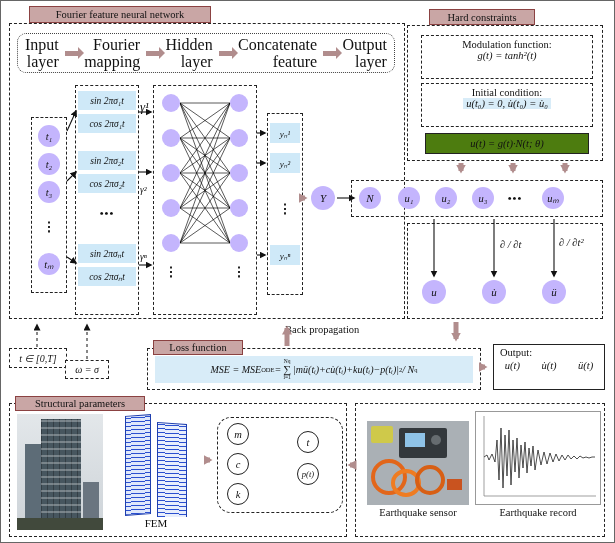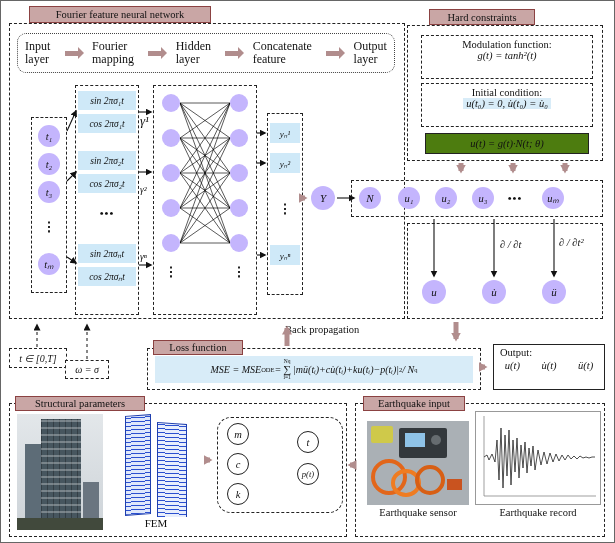--- a/index.html
+++ b/index.html
@@ -15,21 +15,21 @@
   .circ{border-radius:50%;background:#c4b5fd;display:flex;align-items:center;justify-content:center;
         font-style:italic;font-size:10.5px;z-index:4;}
   .wcirc{border-radius:50%;background:#fff;border:1px solid #222;display:flex;align-items:center;
          justify-content:center;font-style:italic;font-size:10.5px;z-index:4;}
   .vdots{display:flex;align-items:center;justify-content:center;font-weight:bold;font-size:13px;z-index:4;}
   .hdots{display:flex;align-items:center;justify-content:center;font-weight:bold;font-size:11px;letter-spacing:1px;z-index:4;}
   .lbl{font-size:10.5px;white-space:nowrap;}
   .math{font-style:italic;}
   svg.layer{position:absolute;left:0;top:0;z-index:2;}
   .pipe{display:flex;align-items:center;justify-content:space-between;padding:1px 7px;z-index:4;}
-  .stage{white-space:pre-line;text-align:left;font-size:12px;line-height:1.08;}
+  .stage{white-space:pre-line;text-align:right;font-size:16px;line-height:1.08;}
   .farrow{width:14px;height:5px;background:#b18d8d;position:relative;flex:0 0 auto;margin:0 1px 0 2px;}
   .farrow::after{content:"";position:absolute;left:13px;top:-3.5px;width:0;height:0;
                  border-left:6px solid #b18d8d;border-top:6.5px solid transparent;border-bottom:6.5px solid transparent;}
   .hl{background:#d8ecf8;padding:0 3px;}
   sub.f{font-size:6.5px;} sup.f{font-size:6.5px;}
 </style>
 </head>
 <body>
 
 <div id="canvas">
@@ -135,21 +135,21 @@
 
   <div class="abs dash" style="left:74px;top:84px;width:64px;height:230px;"></div>
   <div class="abs bbox" style="left:77px;top:90px;width:58px;height:19px;">sin 2πσ₁t</div>
   <div class="abs bbox" style="left:77px;top:113px;width:58px;height:19px;">cos 2πσ₁t</div>
   <div class="abs bbox" style="left:77px;top:150px;width:58px;height:19px;">sin 2πσ₂t</div>
   <div class="abs bbox" style="left:77px;top:173px;width:58px;height:19px;">cos 2πσ₂t</div>
   <div class="abs hdots" style="left:77px;top:202px;width:58px;height:20px;">•••</div>
   <div class="abs bbox" style="left:77px;top:243px;width:58px;height:19px;">sin 2πσₙt</div>
   <div class="abs bbox" style="left:77px;top:266px;width:58px;height:19px;">cos 2πσₙt</div>
 
-  <div class="abs math" style="left:139px;top:112px;font-size:13px;font-style:italic;">γ¹</div>
+  <div class="abs math" style="left:139px;top:98px;font-size:13px;font-style:italic;">γ¹</div>
   <div class="abs math" style="left:139px;top:158px;font-size:9.5px;margin-top:26px;">γ²</div>
   <div class="abs math" style="left:139px;top:251px;font-size:9.5px;">γⁿ</div>
 
   <div class="abs dash" style="left:152px;top:84px;width:104px;height:230px;"></div>
   <div class="abs circ" style="left:161px;top:93px;width:18px;height:18px;"></div>
   <div class="abs circ" style="left:161px;top:128px;width:18px;height:18px;"></div>
   <div class="abs circ" style="left:161px;top:163px;width:18px;height:18px;"></div>
   <div class="abs circ" style="left:161px;top:198px;width:18px;height:18px;"></div>
   <div class="abs circ" style="left:161px;top:233px;width:18px;height:18px;"></div>
   <div class="abs vdots" style="left:161px;top:254px;width:18px;height:34px;">⋮</div>
@@ -244,21 +244,20 @@
   </div>
 
   <div class="abs dash" style="left:216px;top:416px;width:126px;height:96px;border-radius:14px;"></div>
   <div class="abs wcirc" style="left:226px;top:422px;width:22px;height:22px;">m</div>
   <div class="abs wcirc" style="left:226px;top:452px;width:22px;height:22px;">c</div>
   <div class="abs wcirc" style="left:226px;top:482px;width:22px;height:22px;">k</div>
   <div class="abs wcirc" style="left:296px;top:430px;width:22px;height:22px;">t</div>
   <div class="abs wcirc" style="left:296px;top:462px;width:22px;height:22px;font-size:8.5px;">p(t)</div>
 
   <div class="abs dash" style="left:354px;top:402px;width:250px;height:134px;"></div>
-  <div class="abs hdr" style="left:362px;top:395px;width:102px;height:15px;">Earthquake input</div>
 
   <div class="abs" style="left:366px;top:420px;width:102px;height:84px;background:#aab0b5;overflow:hidden;z-index:4;">
     <div class="abs" style="left:4px;top:5px;width:22px;height:17px;background:#cfc94a;border-radius:2px;"></div>
     <div class="abs" style="left:32px;top:7px;width:48px;height:30px;background:#33383c;border-radius:2px;">
       <div class="abs" style="left:6px;top:5px;width:20px;height:14px;background:#8fc3e8;"></div>
       <div class="abs" style="left:32px;top:7px;width:10px;height:10px;background:#666c70;border-radius:50%;"></div>
     </div>
     <div class="abs" style="left:4px;top:38px;width:36px;height:36px;border:4px solid #e2661a;border-radius:50%;"></div>
     <div class="abs" style="left:24px;top:48px;width:30px;height:28px;border:4px solid #ef7c22;border-radius:50%;"></div>
     <div class="abs" style="left:48px;top:44px;width:30px;height:30px;border:4px solid #d85f14;border-radius:50%;"></div>

